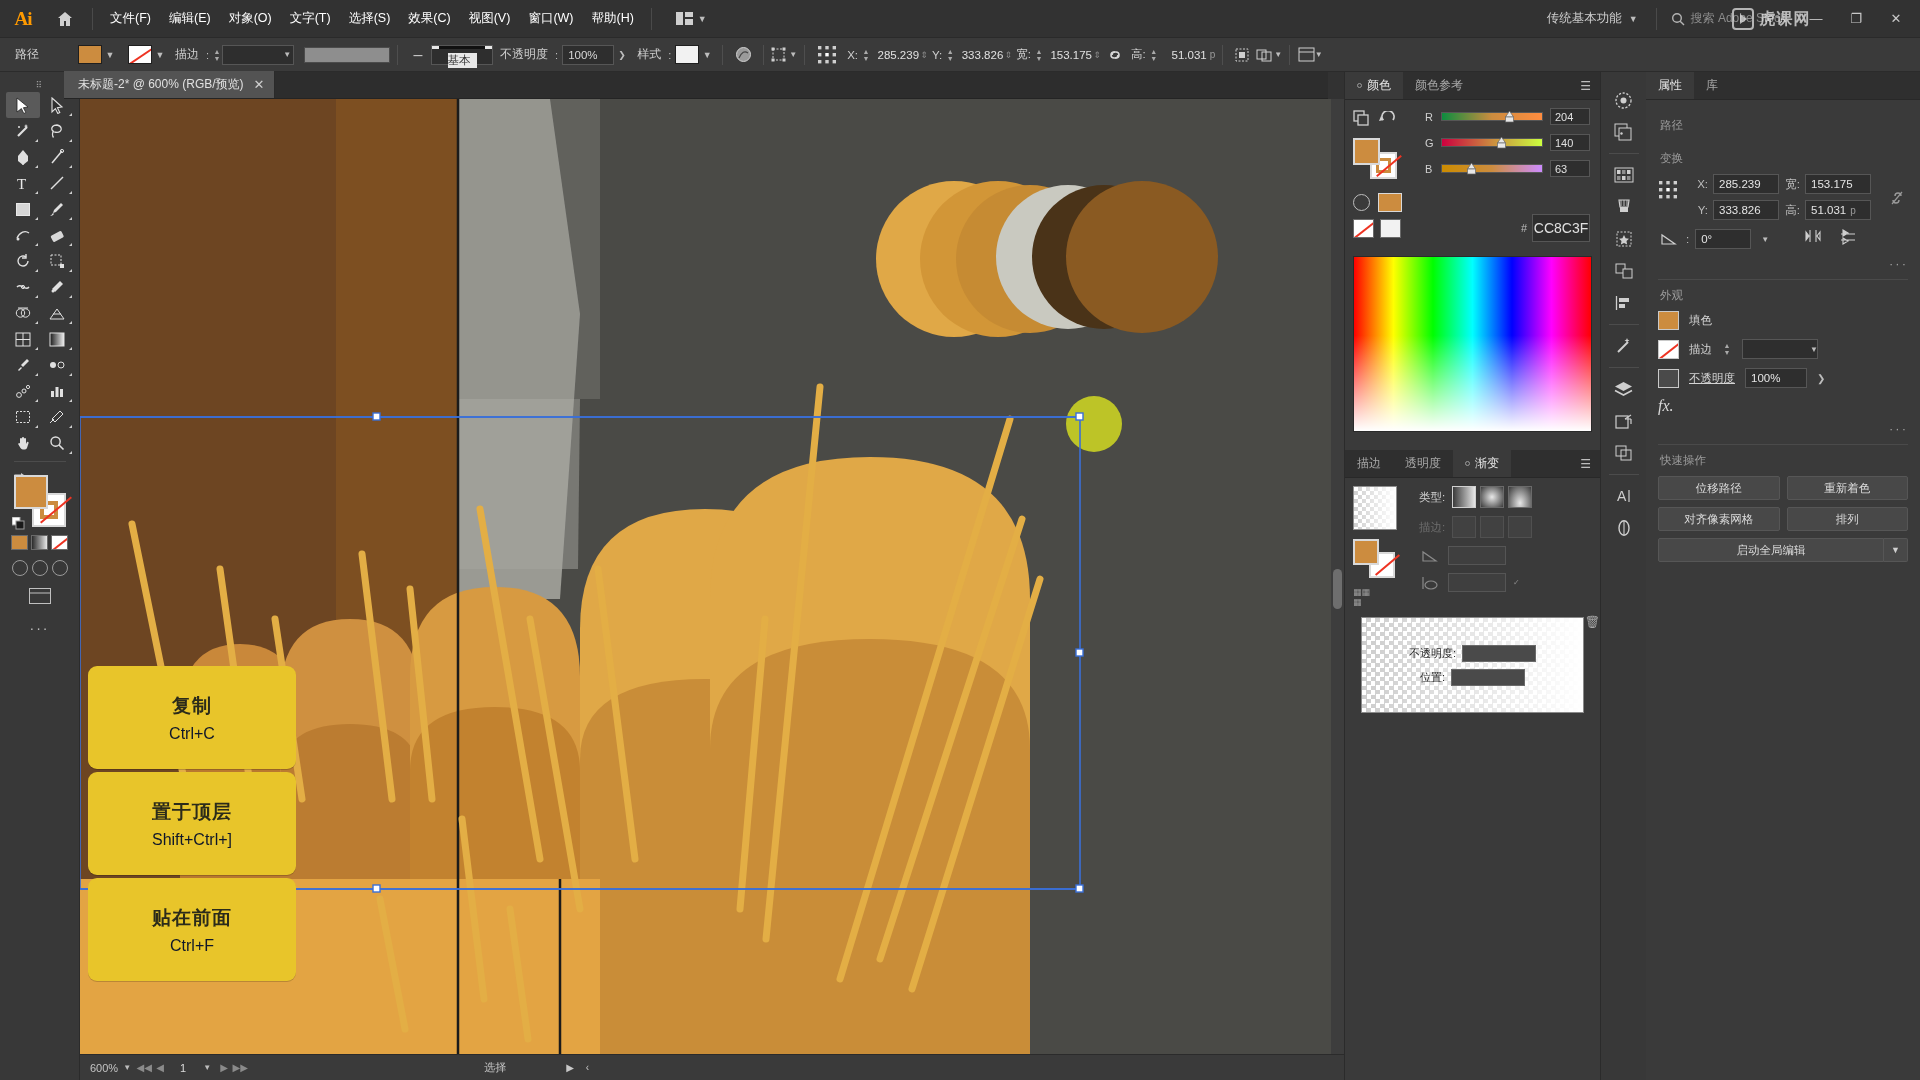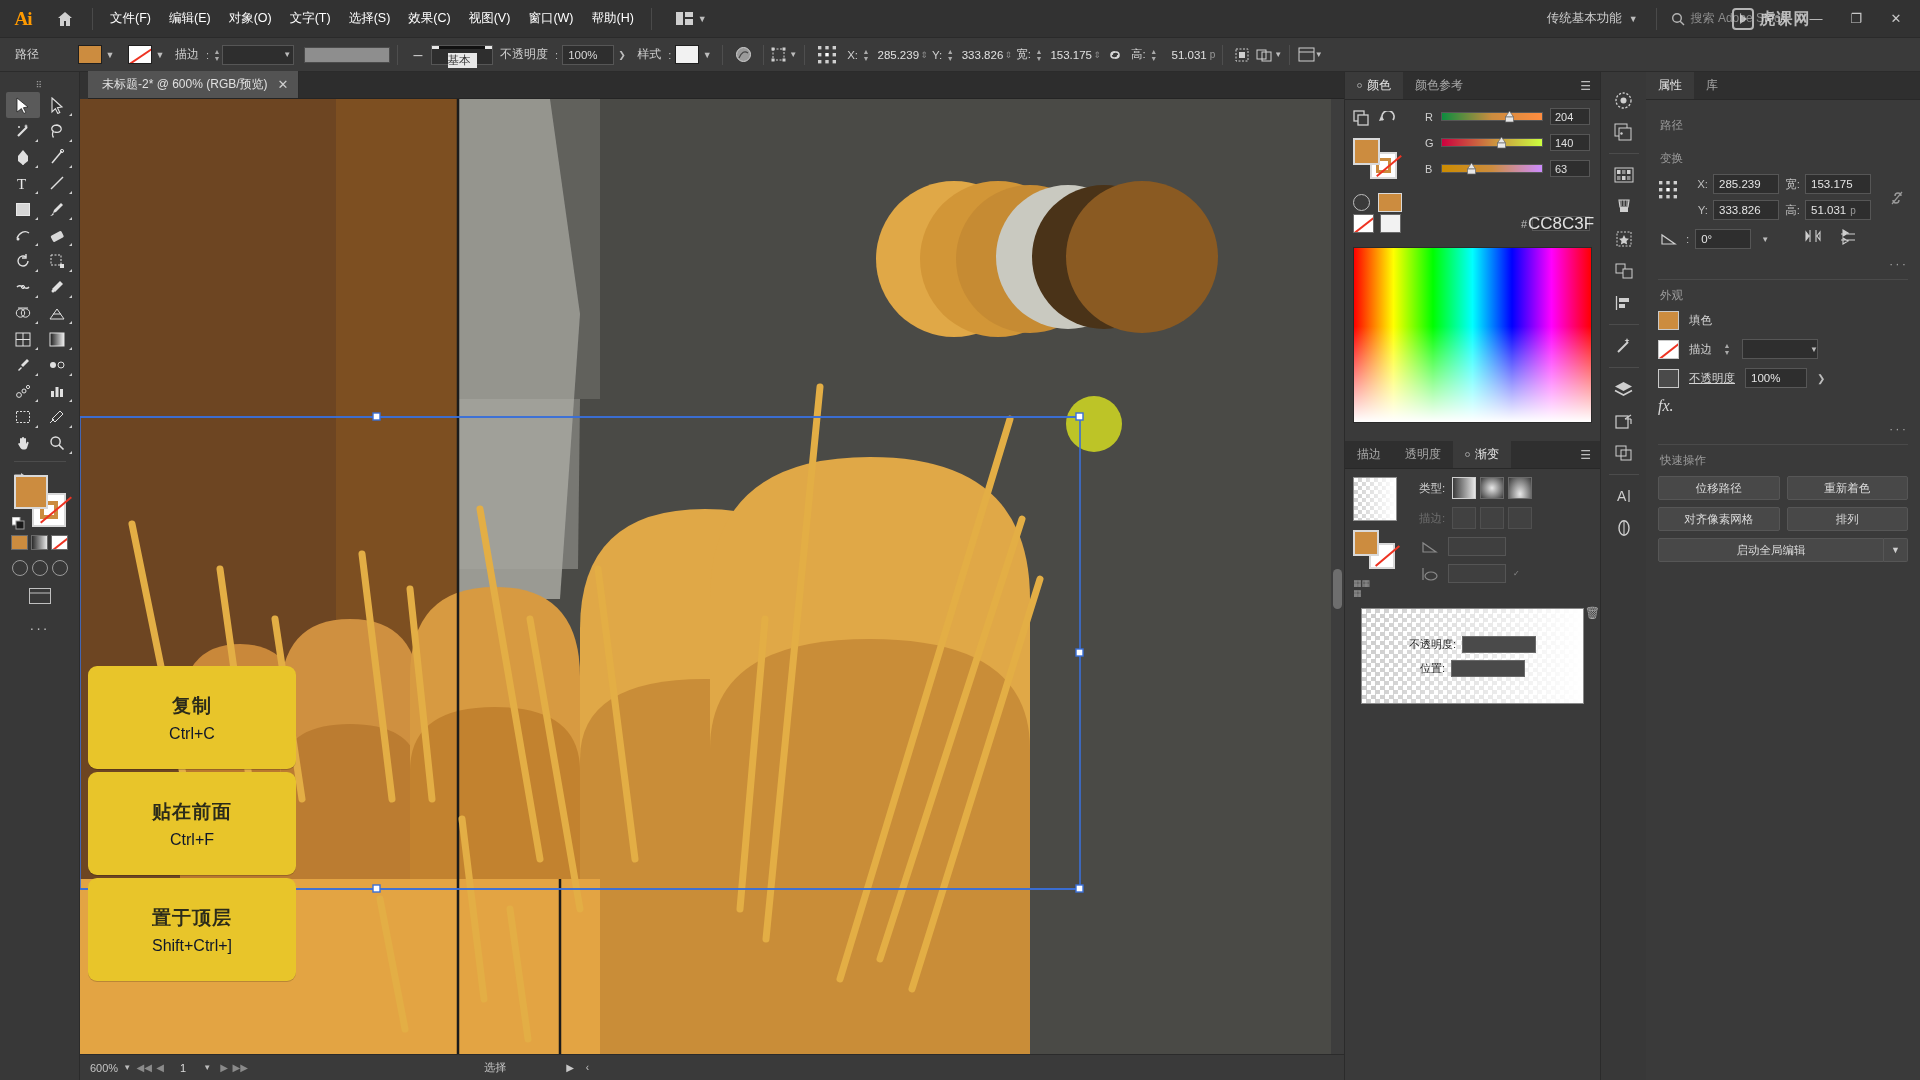--- a/index.html
+++ b/index.html
@@ -101,21 +101,21 @@
   .fs-mini{position:absolute;left:0;top:-2px;width:13px;height:13px;}
   .fs-def{position:absolute;left:0;bottom:-2px;width:14px;height:14px;}
   .colormode{display:flex;gap:3px;margin-top:6px;}
   .cm{width:17px;height:15px;border:1px solid #6a6a6a;}
   .screenmode{display:flex;gap:4px;margin-top:10px;}
   .sm{width:16px;height:16px;border:1px solid #9a9a9a;border-radius:50%;}
   .tb-dots{margin-top:12px;color:#bdbdbd;font-size:14px;letter-spacing:2px;}
 
   
   .tabbar{
-    position:absolute; left:88px; top:72px; width:1264px; height:27px;
+    position:absolute; left:64px; top:72px; width:1264px; height:27px;
     background:#2d2d2d; display:flex; align-items:flex-end;
     border-bottom:1px solid #242424;
   }
   .doctab{
     height:27px; background:#535353; display:flex; align-items:center; gap:10px;
     padding:0 10px 0 14px; font-size:12px; color:#e0e0e0; border-right:1px solid #2a2a2a;
   }
   .doctab .close{color:#cfcfcf;font-size:13px;line-height:1;}
 
   
@@ -187,21 +187,21 @@
   .sl-row{display:flex;align-items:center;gap:7px;margin-bottom:9px;}
   .sl-lab{width:9px;font-size:11px;color:#cfcfcf;}
   .sl-track{flex:1;height:9px;border:1px solid #565656;position:relative;}
   .sl-thumb{position:absolute;top:-4px;width:11px;height:16px;}
   .sl-val{width:40px;height:17px;background:#2e2e2e;border:1px solid #565656;color:#e0e0e0;font-size:11px;display:flex;align-items:center;padding-left:4px;}
   .cp-bottom{display:flex;align-items:center;gap:6px;margin-top:2px;}
   .cp-none{width:21px;height:19px;background:#fff;border:1px solid #6a6a6a;position:relative;overflow:hidden;}
   .cp-none:after{content:"";position:absolute;left:-3px;top:8px;width:30px;height:2px;background:#e32;transform:rotate(-38deg);}
   .cp-wh{width:21px;height:19px;background:#f2f2f2;border:1px solid #6a6a6a;}
   .cp-hex{margin-left:auto;display:flex;align-items:center;gap:5px;}
-  .cp-hexfield{width:58px;height:15px;background:#2e2e2e;border:1px solid #565656;color:#e0e0e0;font-size:17px;display:flex;align-items:center;justify-content:center;}
+  .cp-hexfield{width:58px;height:28px;background:#2e2e2e;border:1px solid #565656;color:#e0e0e0;font-size:14px;display:flex;align-items:center;justify-content:center;}
   .spectrum{
     margin:8px 8px 0 8px; height:176px; border:1px solid #2a2a2a;
     background:
       linear-gradient(to bottom, rgba(255,255,255,0) 0%, rgba(255,255,255,0) 45%, rgba(255,255,255,1) 100%),
       linear-gradient(to bottom, rgba(0,0,0,0) 55%, rgba(0,0,0,0) 55%),
       linear-gradient(to right,#ff0000,#ffff00,#00ff00,#00ffff,#0000ff,#ff00ff,#ff0000);
   }
 
   
   .gradpanel{padding:8px 10px 8px 8px;}
@@ -778,26 +778,26 @@
     <div class="v-scroll">
       <div class="v-thumb"></div>
     </div>
 
     <div class="cards" style="top:567px;left:8px;position:absolute;">
       <div class="card">
         <div class="card-t">复制</div>
         <div class="card-s">Ctrl+C</div>
       </div>
       <div class="card">
+        <div class="card-t">置于顶层</div>
+        <div class="card-s">Shift+Ctrl+]</div>
+      </div>
+      <div class="card">
         <div class="card-t">贴在前面</div>
         <div class="card-s">Ctrl+F</div>
-      </div>
-      <div class="card">
-        <div class="card-t">置于顶层</div>
-        <div class="card-s">Shift+Ctrl+]</div>
       </div>
     </div>
   </div>
 
   <div class="statusbar">
     <span>600%</span>
     <span class="sb-caret">▼</span>
     <span class="sb-nav">◀◀</span>
     <span class="sb-nav">◀</span>
     <span class="sb-page">1</span>

